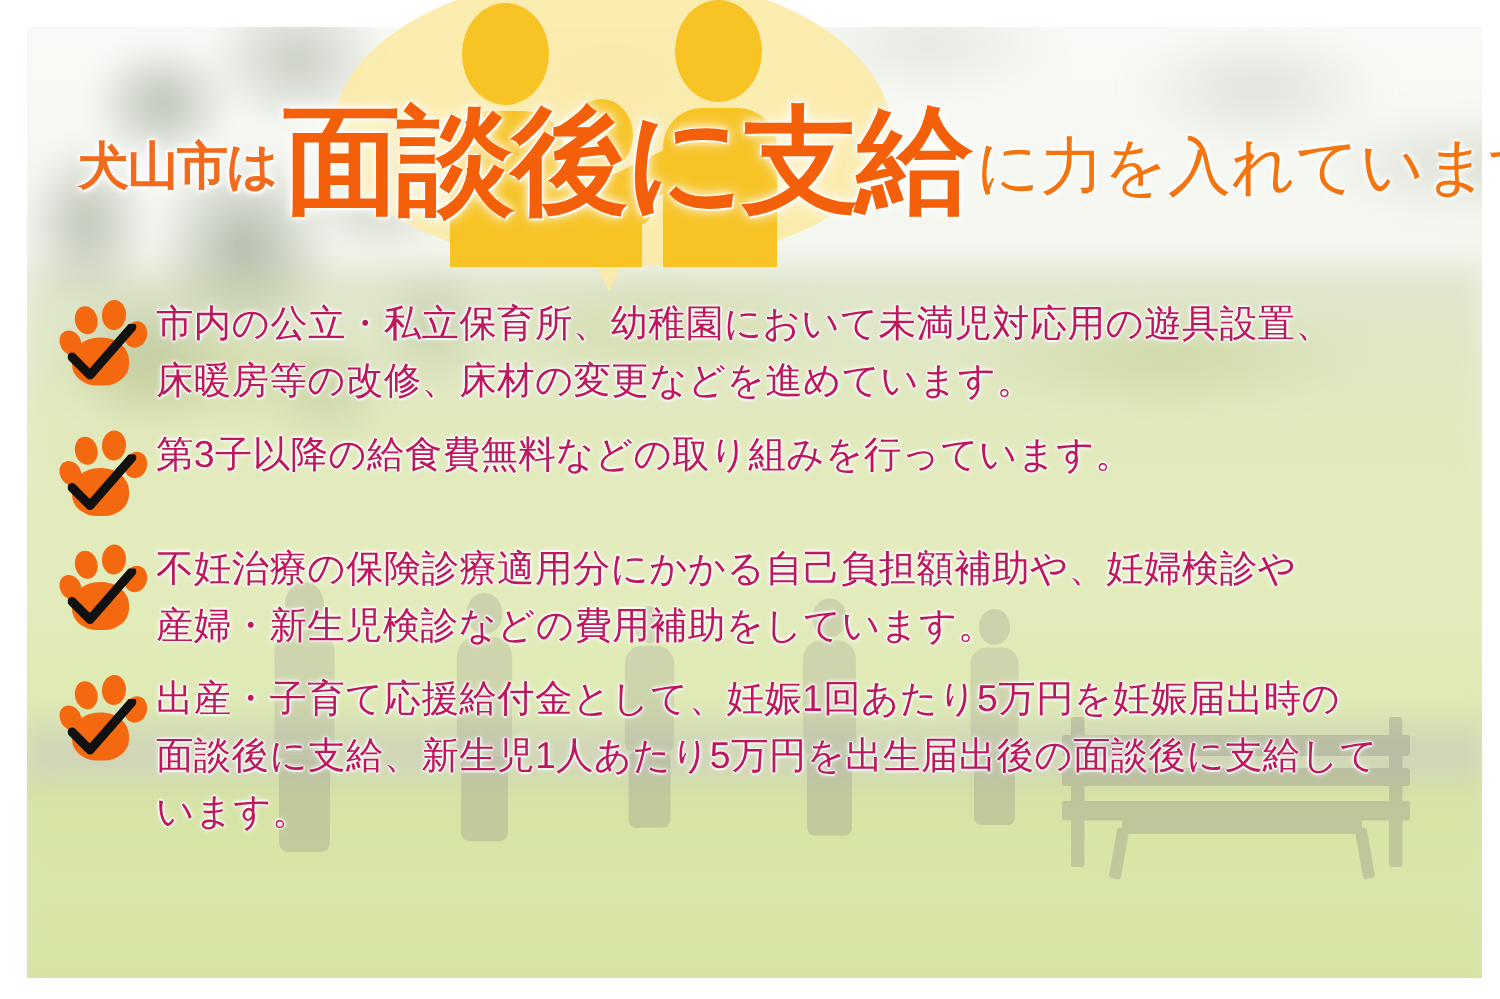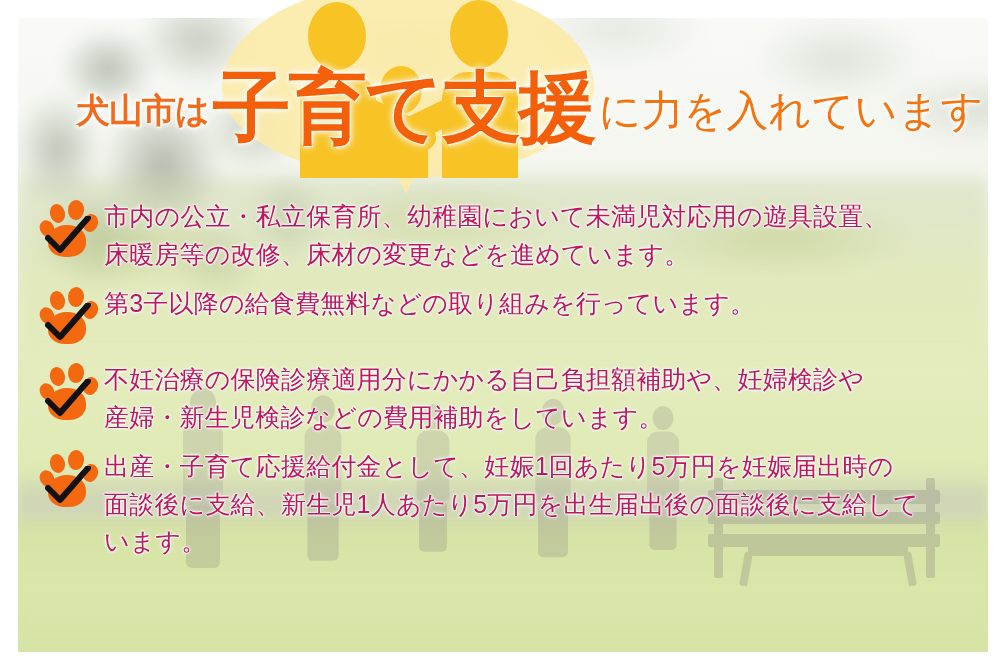--- a/index.html
+++ b/index.html
@@ -146,21 +146,21 @@
   
   .fam .h-c{left:158px;top:84px;width:42px;height:48px;}
   .fam .b-c{left:154px;top:134px;width:52px;height:62px;border-radius:18px 18px 0 0;}
   .fam .a-cl{left:126px;top:140px;width:46px;height:20px;border-radius:10px;transform:rotate(32deg);transform-origin:right center;}
   .fam .a-cr{left:190px;top:140px;width:46px;height:20px;border-radius:10px;transform:rotate(-32deg);transform-origin:left center;}
 
   
   .headline{
     position:absolute;left:0;top:72px;width:1000px;height:78px;
     display:flex;align-items:center;justify-content:flex-start;
-    padding-left:76px;box-sizing:border-box;
+    padding-left:52px;box-sizing:border-box;
     white-space:nowrap;
   }
   .hl-small{
     font-size:34px;font-weight:700;color:#f26a1b;
     letter-spacing:-1px;
     text-shadow:0 0 5px #fff,0 0 5px #fff,0 0 9px #fff,1px 1px 0 #fff,-1px -1px 0 #fff;
   }
   .hl-big{
     font-size:78px;font-weight:700;color:#f4600a;
     letter-spacing:-2px;line-height:1;
@@ -282,21 +282,21 @@
       <div class="fbody a-r"></div>
       <div class="fhead h-c"></div>
       <div class="fbody b-c"></div>
       <div class="fbody a-cl"></div>
       <div class="fbody a-cr"></div>
     </div>
   </div>
 
   <div class="headline">
     <span class="hl-small">犬山市は</span>
-    <span class="hl-big">子育て支援</span>
+    <span class="hl-big">面談後に支給</span>
     <span class="hl-tail">に力を入れています！</span>
   </div>
 
   <div class="list">
 
     <div class="item">
       <span class="paw">
         <span class="pad p1"></span>
         <span class="pad p2"></span>
         <span class="pad p3"></span>

